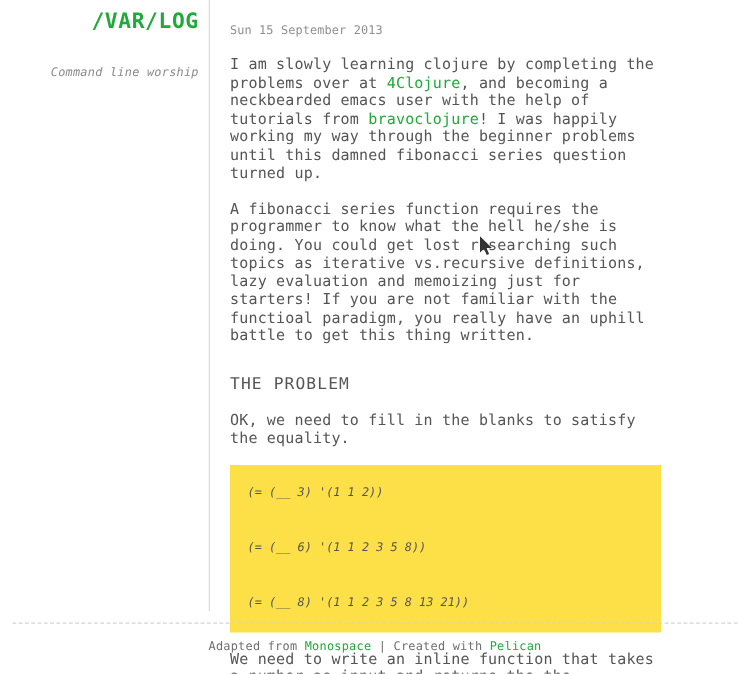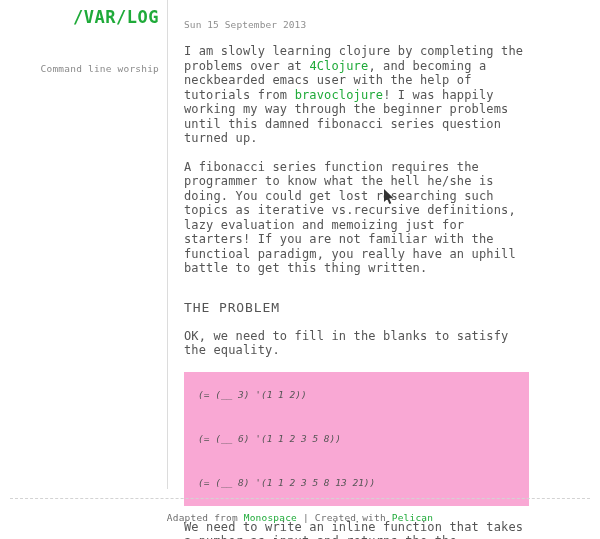--- a/index.html
+++ b/index.html
@@ -40,24 +40,25 @@
     font-size: 17px;
     font-weight: bold;
     color: #1faa39;
     letter-spacing: 0.5px;
     line-height: 1.2;
     margin: 0;
     display: block;
     text-decoration: none;
   }
   .site-tagline {
-    margin-top: 36px;
+    margin-top: 26px;
     font-size: 9.5px;
     color: #8a8a8a;
     letter-spacing: 0.2px;
+    font-style: italic;
   }
 
   
   .content {
     position: absolute;
     left: 184px;
     top: 0;
     width: 345px;
     padding-top: 7px;
   }
@@ -89,21 +90,21 @@
     border-bottom: 1px solid transparent;
   }
   h2.section {
     font-size: 13px;
     font-weight: normal;
     color: #555555;
     letter-spacing: 0.9px;
     margin: 24px 0 0 0;
   }
   pre.code {
-    background: #f9a8d4;
+    background: #fde047;
     margin: 14px 0 0 0;
     padding: 12px 14px;
     font-family: "DejaVu Sans Mono", "Liberation Mono", monospace;
     font-size: 9.5px;
     line-height: 22px;
     color: #555555;
     font-style: italic;
     white-space: pre;
     overflow: hidden;
   }

